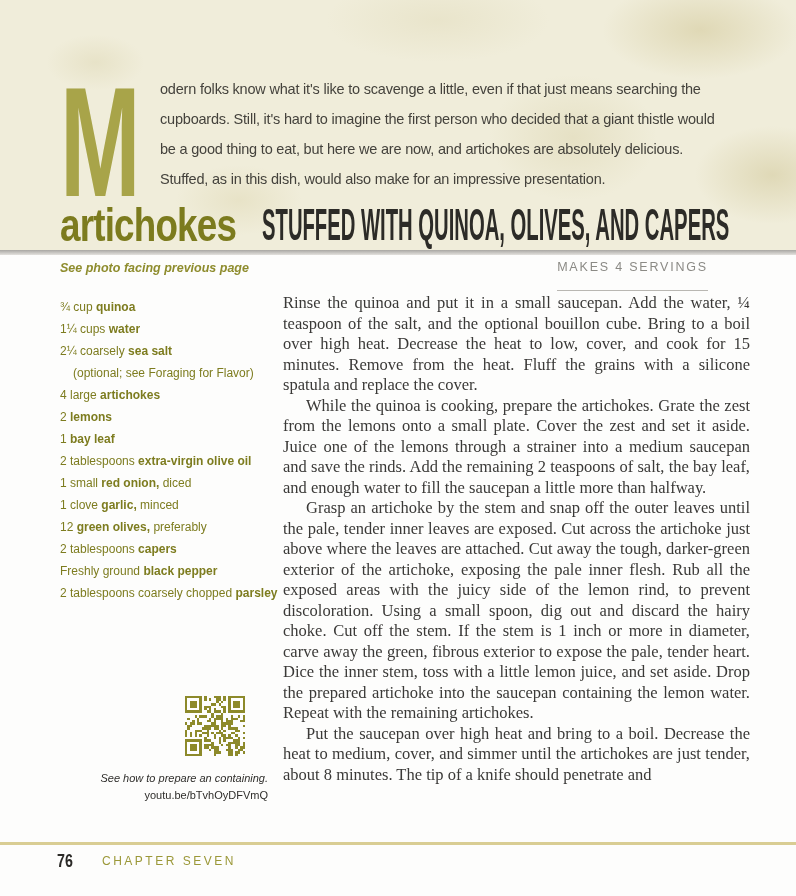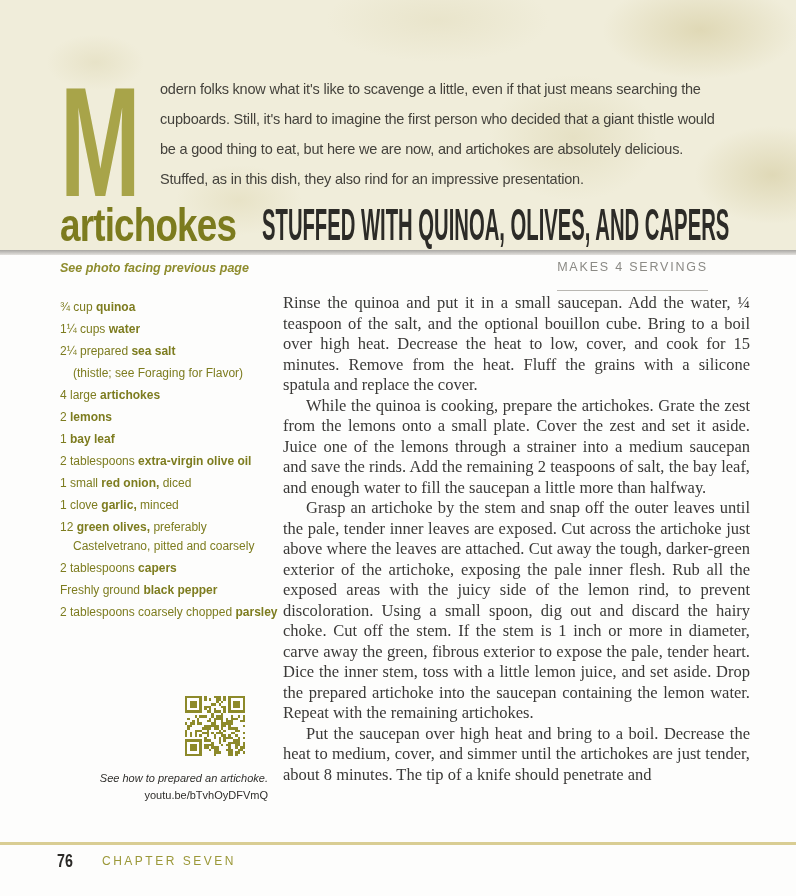--- a/index.html
+++ b/index.html
@@ -85,21 +85,21 @@
 <div class="header-band"></div>
 
 <div class="intro">
   <div class="dropcap-box">
     <span>M</span>
   </div>
   <div id="intro-lines">
       <div>odern folks know what it's like to scavenge a little, even if that just means searching the</div>
       <div>cupboards. Still, it's hard to imagine the first person who decided that a giant thistle would</div>
       <div>be a good thing to eat, but here we are now, and artichokes are absolutely delicious.</div>
-      <div>Stuffed, as in this dish, they also rind for an impressive presentation.</div>
+      <div>Stuffed, as in this dish, would also make for an impressive presentation.</div>
     </div>
 </div>
 
 <div class="title-row">
   <span class="hl">artichokes</span>
   <span class="rest">STUFFED WITH QUINOA, OLIVES, AND CAPERS</span>
 </div>
 
 <div class="divider"></div>
 
@@ -107,24 +107,24 @@
 <div class="servings">MAKES 4 SERVINGS</div>
 
 <div class="ingredients" id="ingredients">
     <div class="ing-item">
       <div class="ing-line"><span>¾ cup </span><b>quinoa</b></div>
     </div>
     <div class="ing-item">
       <div class="ing-line"><span>1¼ cups </span><b>water</b></div>
     </div>
     <div class="ing-item">
-      <div class="ing-line"><span>2¼ prepared </span><b>sea salt</b></div>
-    </div>
-    <div class="ing-item">
-      <div class="ing-line cont"><span>(thistle; see Foraging for Flavor)</span></div>
+      <div class="ing-line"><span>2¼ coarsely </span><b>sea salt</b></div>
+    </div>
+    <div class="ing-item">
+      <div class="ing-line cont"><span>(optional; see Foraging for Flavor)</span></div>
     </div>
     <div class="ing-item">
       <div class="ing-line"><span>4 large </span><b>artichokes</b></div>
     </div>
     <div class="ing-item">
       <div class="ing-line"><span>2 </span><b>lemons</b></div>
     </div>
     <div class="ing-item">
       <div class="ing-line"><span>1 </span><b>bay leaf</b></div>
     </div>
@@ -132,21 +132,20 @@
       <div class="ing-line"><span>2 tablespoons </span><b>extra-virgin olive oil</b></div>
     </div>
     <div class="ing-item">
       <div class="ing-line"><span>1 small </span><b>red onion,</b><span> diced</span></div>
     </div>
     <div class="ing-item">
       <div class="ing-line"><span>1 clove </span><b>garlic,</b><span> minced</span></div>
     </div>
     <div class="ing-item">
       <div class="ing-line"><span>12 </span><b>green olives,</b><span> preferably</span></div>
-      <div class="ing-line cont"><span>Castelvetrano, pitted and coarsely</span></div>
     </div>
     <div class="ing-item">
       <div class="ing-line"><span>2 tablespoons </span><b>capers</b></div>
     </div>
     <div class="ing-item">
       <div class="ing-line"><span>Freshly ground </span><b>black pepper</b></div>
     </div>
     <div class="ing-item">
       <div class="ing-line"><span>2 tablespoons coarsely chopped </span><b>parsley</b></div>
     </div>
@@ -364,19 +363,19 @@
         <rect x="1" y="1" width="5" height="5" fill="#ffffff"></rect>
         <rect x="2" y="2" width="3" height="3"></rect>
         <rect x="18" y="0" width="7" height="7"></rect>
         <rect x="19" y="1" width="5" height="5" fill="#ffffff"></rect>
         <rect x="20" y="2" width="3" height="3"></rect>
         <rect x="0" y="18" width="7" height="7"></rect>
         <rect x="1" y="19" width="5" height="5" fill="#ffffff"></rect>
         <rect x="2" y="20" width="3" height="3"></rect>
       </svg>
   </span>
-  <div class="qr-caption">See how to prepared an artichoke.</div>
+  <div class="qr-caption">See how to prepare an containing.</div>
   <div class="qr-url">youtu.be/bTvhOyDFVmQ</div>
 </div>
 
 <div class="footer-rule"></div>
 <div class="page-number">76</div>
 <div class="chapter-label">CHAPTER SEVEN</div>
 
 </body></html>

